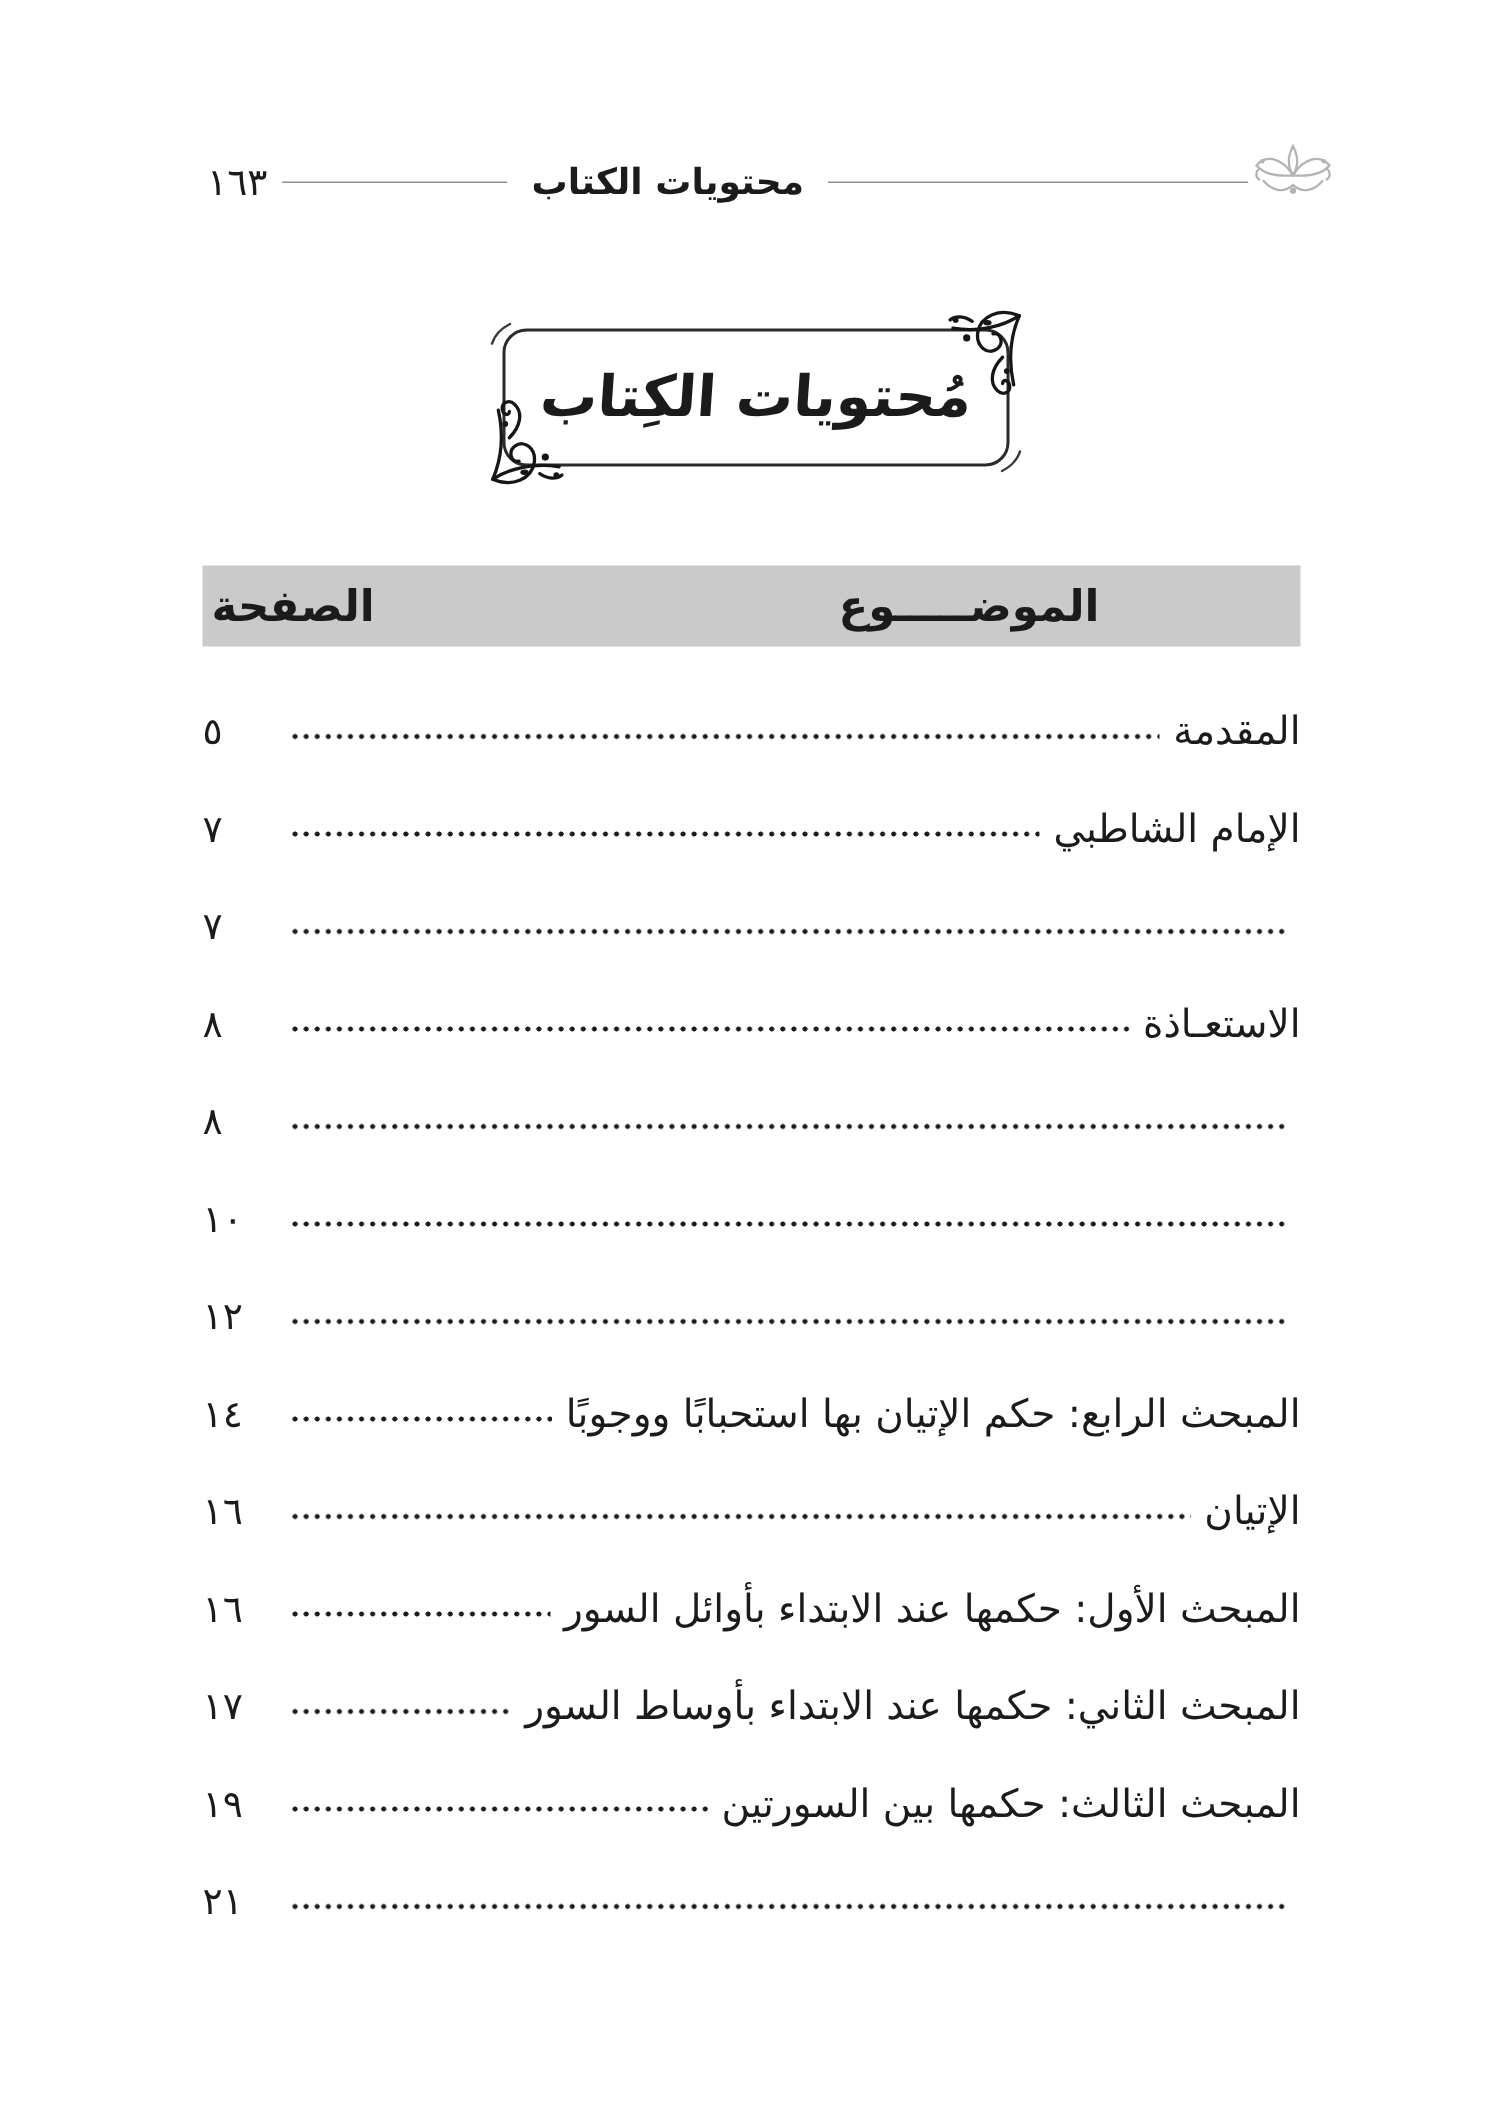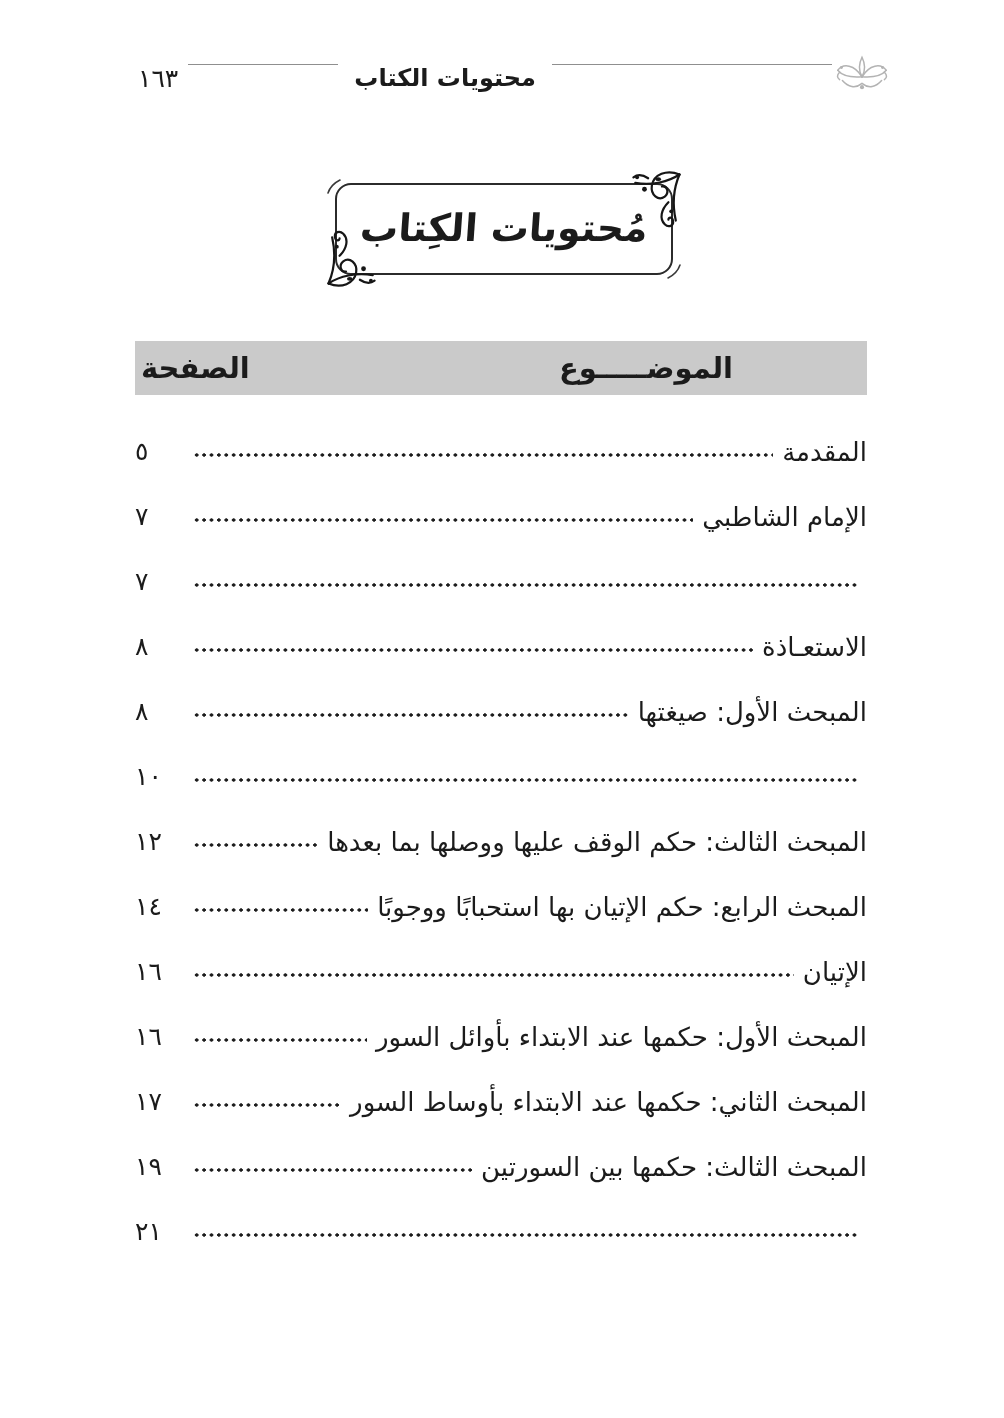--- a/index.html
+++ b/index.html
@@ -16,24 +16,24 @@
   .page{
     position:relative;
     width:1004px;height:1418px;
     margin:0 auto;
     background:var(--page-bg);
     overflow:hidden;
   }
 
   
   .running-head{
-    margin-top:64px;
+    margin-top:100px;
     padding:0 114px 0 138px;
     display:flex;
-    align-items:flex-start;
+    align-items:center;
     height:42px;
   }
   .page-num{
     font-size:25px;
     letter-spacing:1px;
     white-space:nowrap;
   }
   .rule{height:0;border-top:1.5px solid var(--rule);}
   .rule-left{width:150px;margin-left:10px;}
   .rule-right{width:280px;margin-right:2px;}
@@ -217,32 +217,30 @@
         <span class="toc-page">٧</span>
       </div>
 
       <div class="toc-row">
         <span class="toc-title">الاستعـاذة</span>
         <span class="leader"></span>
         <span class="toc-page">٨</span>
       </div>
 
       <div class="toc-row">
-        <span class="toc-title">المبحث الأول: صيغتها</span>
         <span class="leader"></span>
         <span class="toc-page">٨</span>
       </div>
 
       <div class="toc-row">
         <span class="leader"></span>
         <span class="toc-page">١٠</span>
       </div>
 
       <div class="toc-row">
-        <span class="toc-title">المبحث الثالث: حكم الوقف عليها ووصلها بما بعدها</span>
         <span class="leader"></span>
         <span class="toc-page">١٢</span>
       </div>
 
       <div class="toc-row">
         <span class="toc-title">المبحث الرابع: حكم الإتيان بها استحبابًا ووجوبًا</span>
         <span class="leader"></span>
         <span class="toc-page">١٤</span>
       </div>
 

